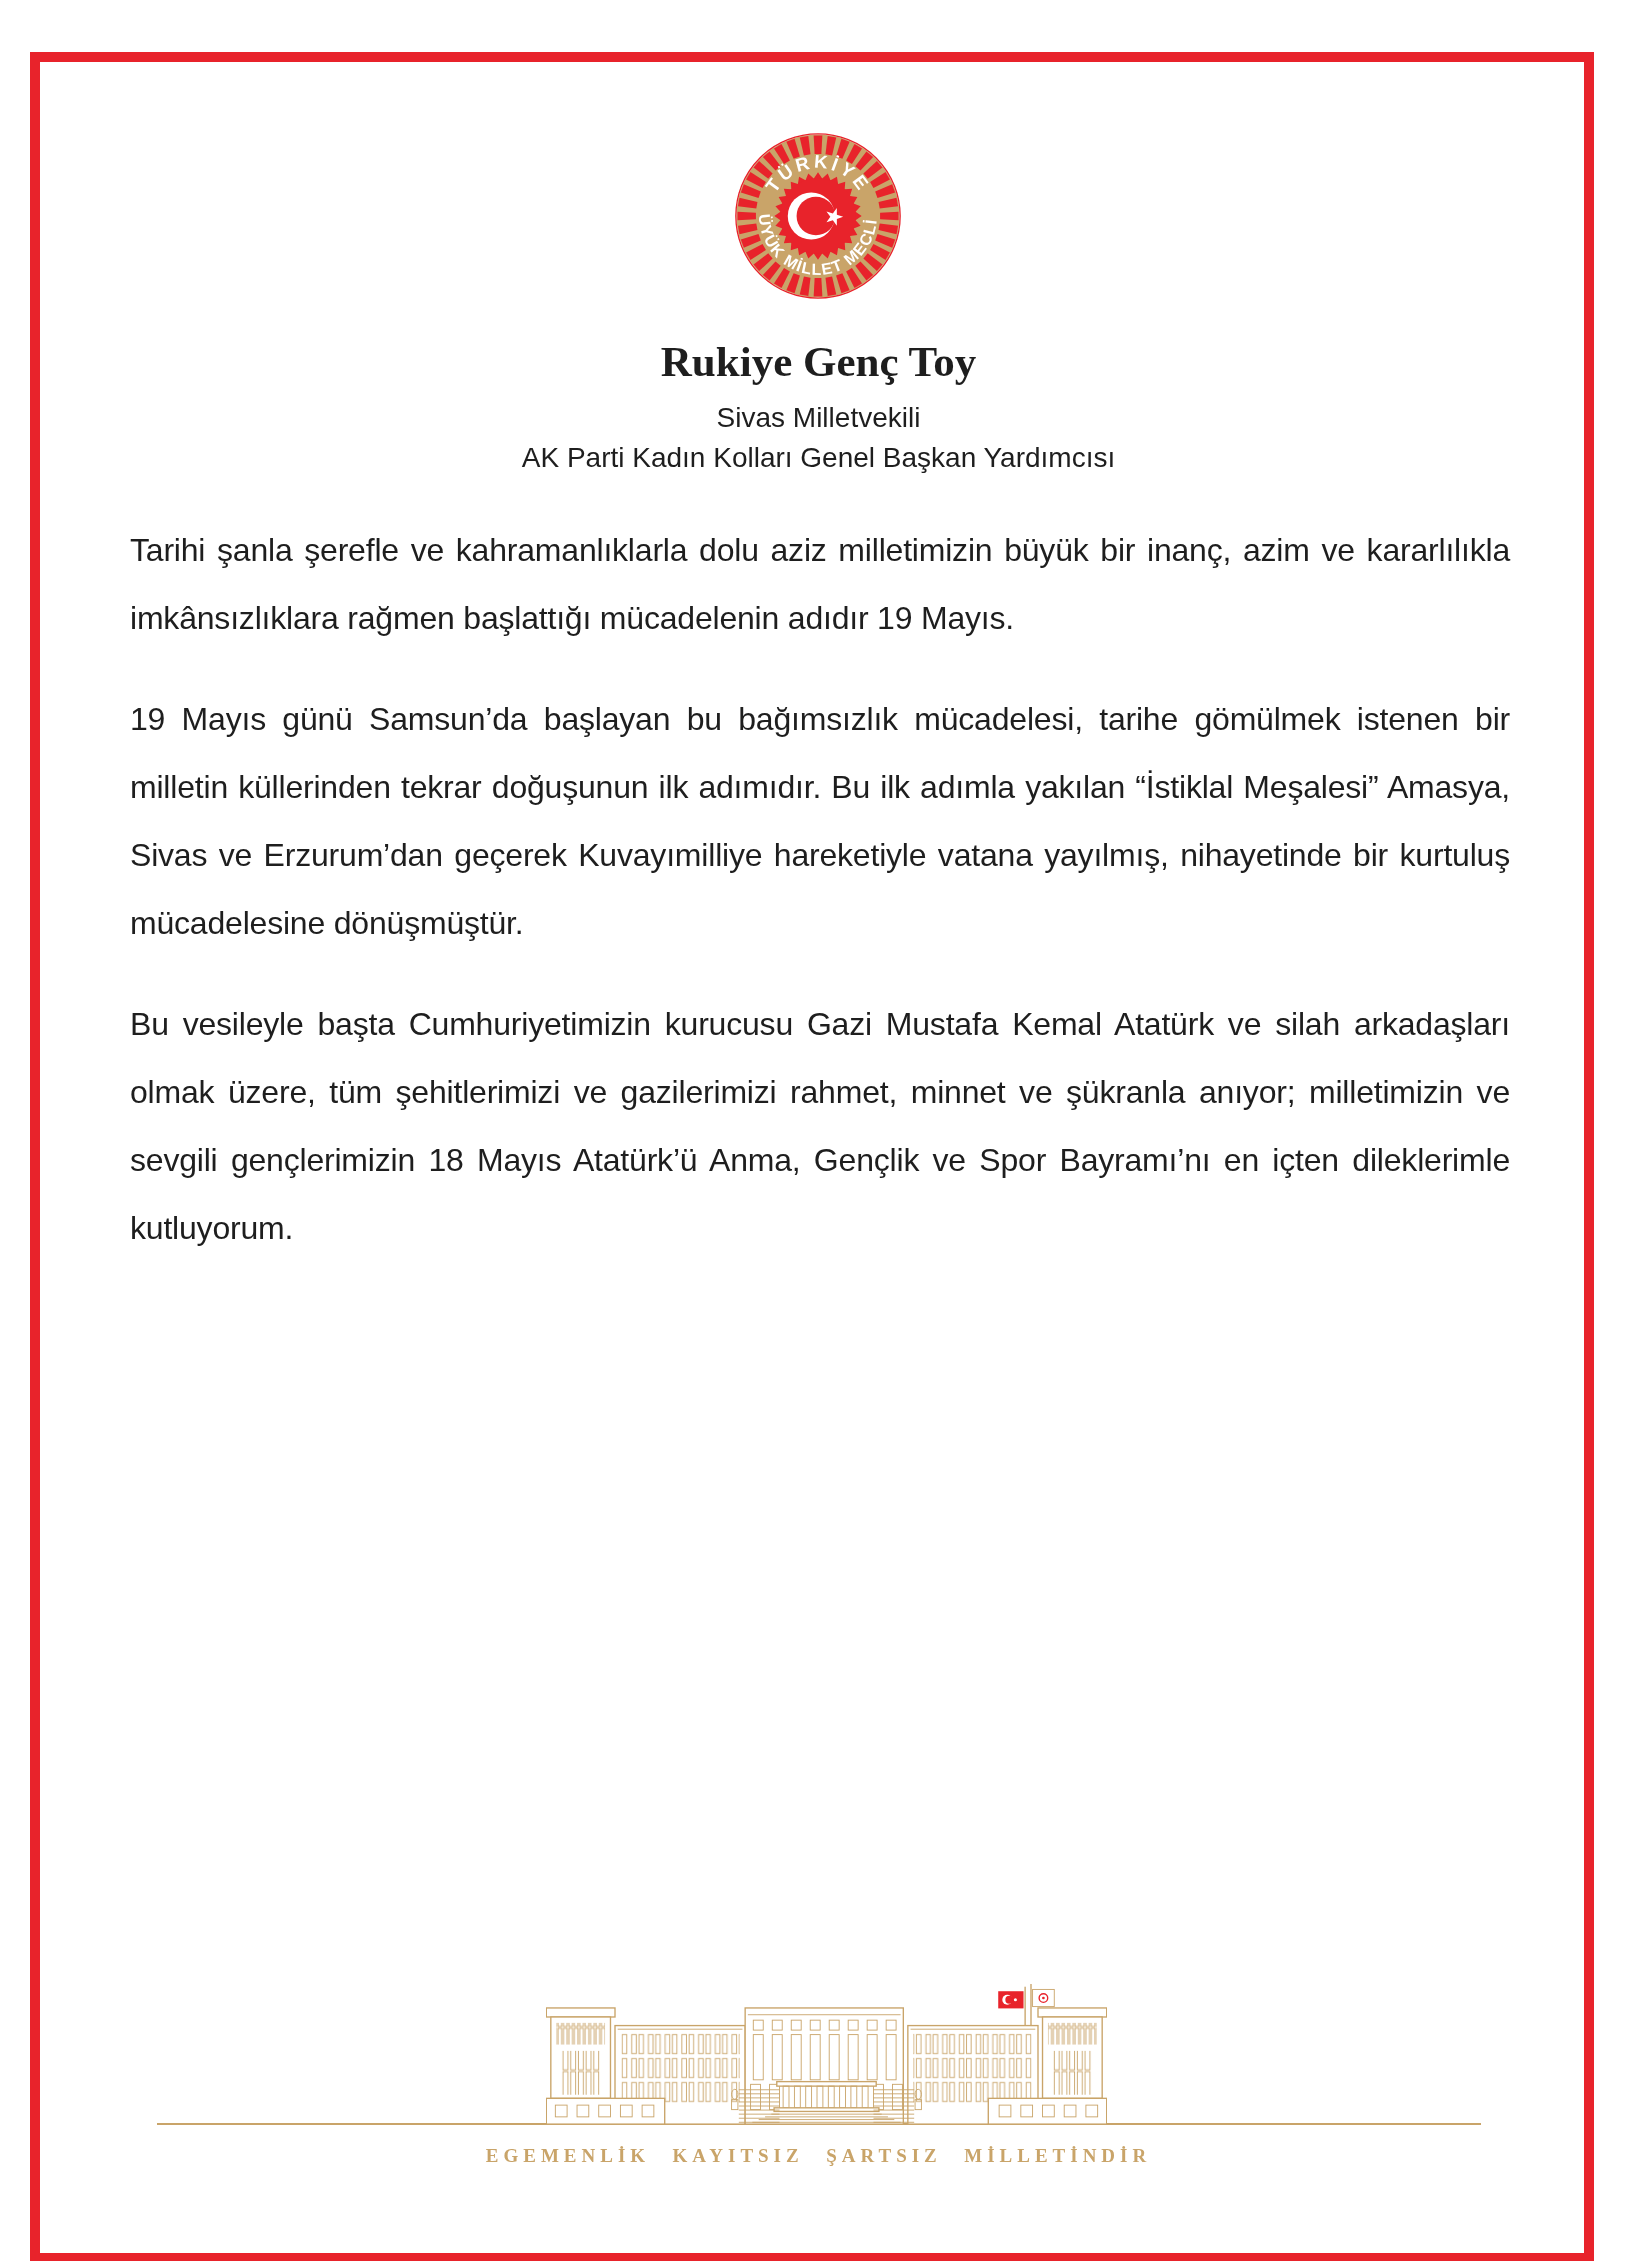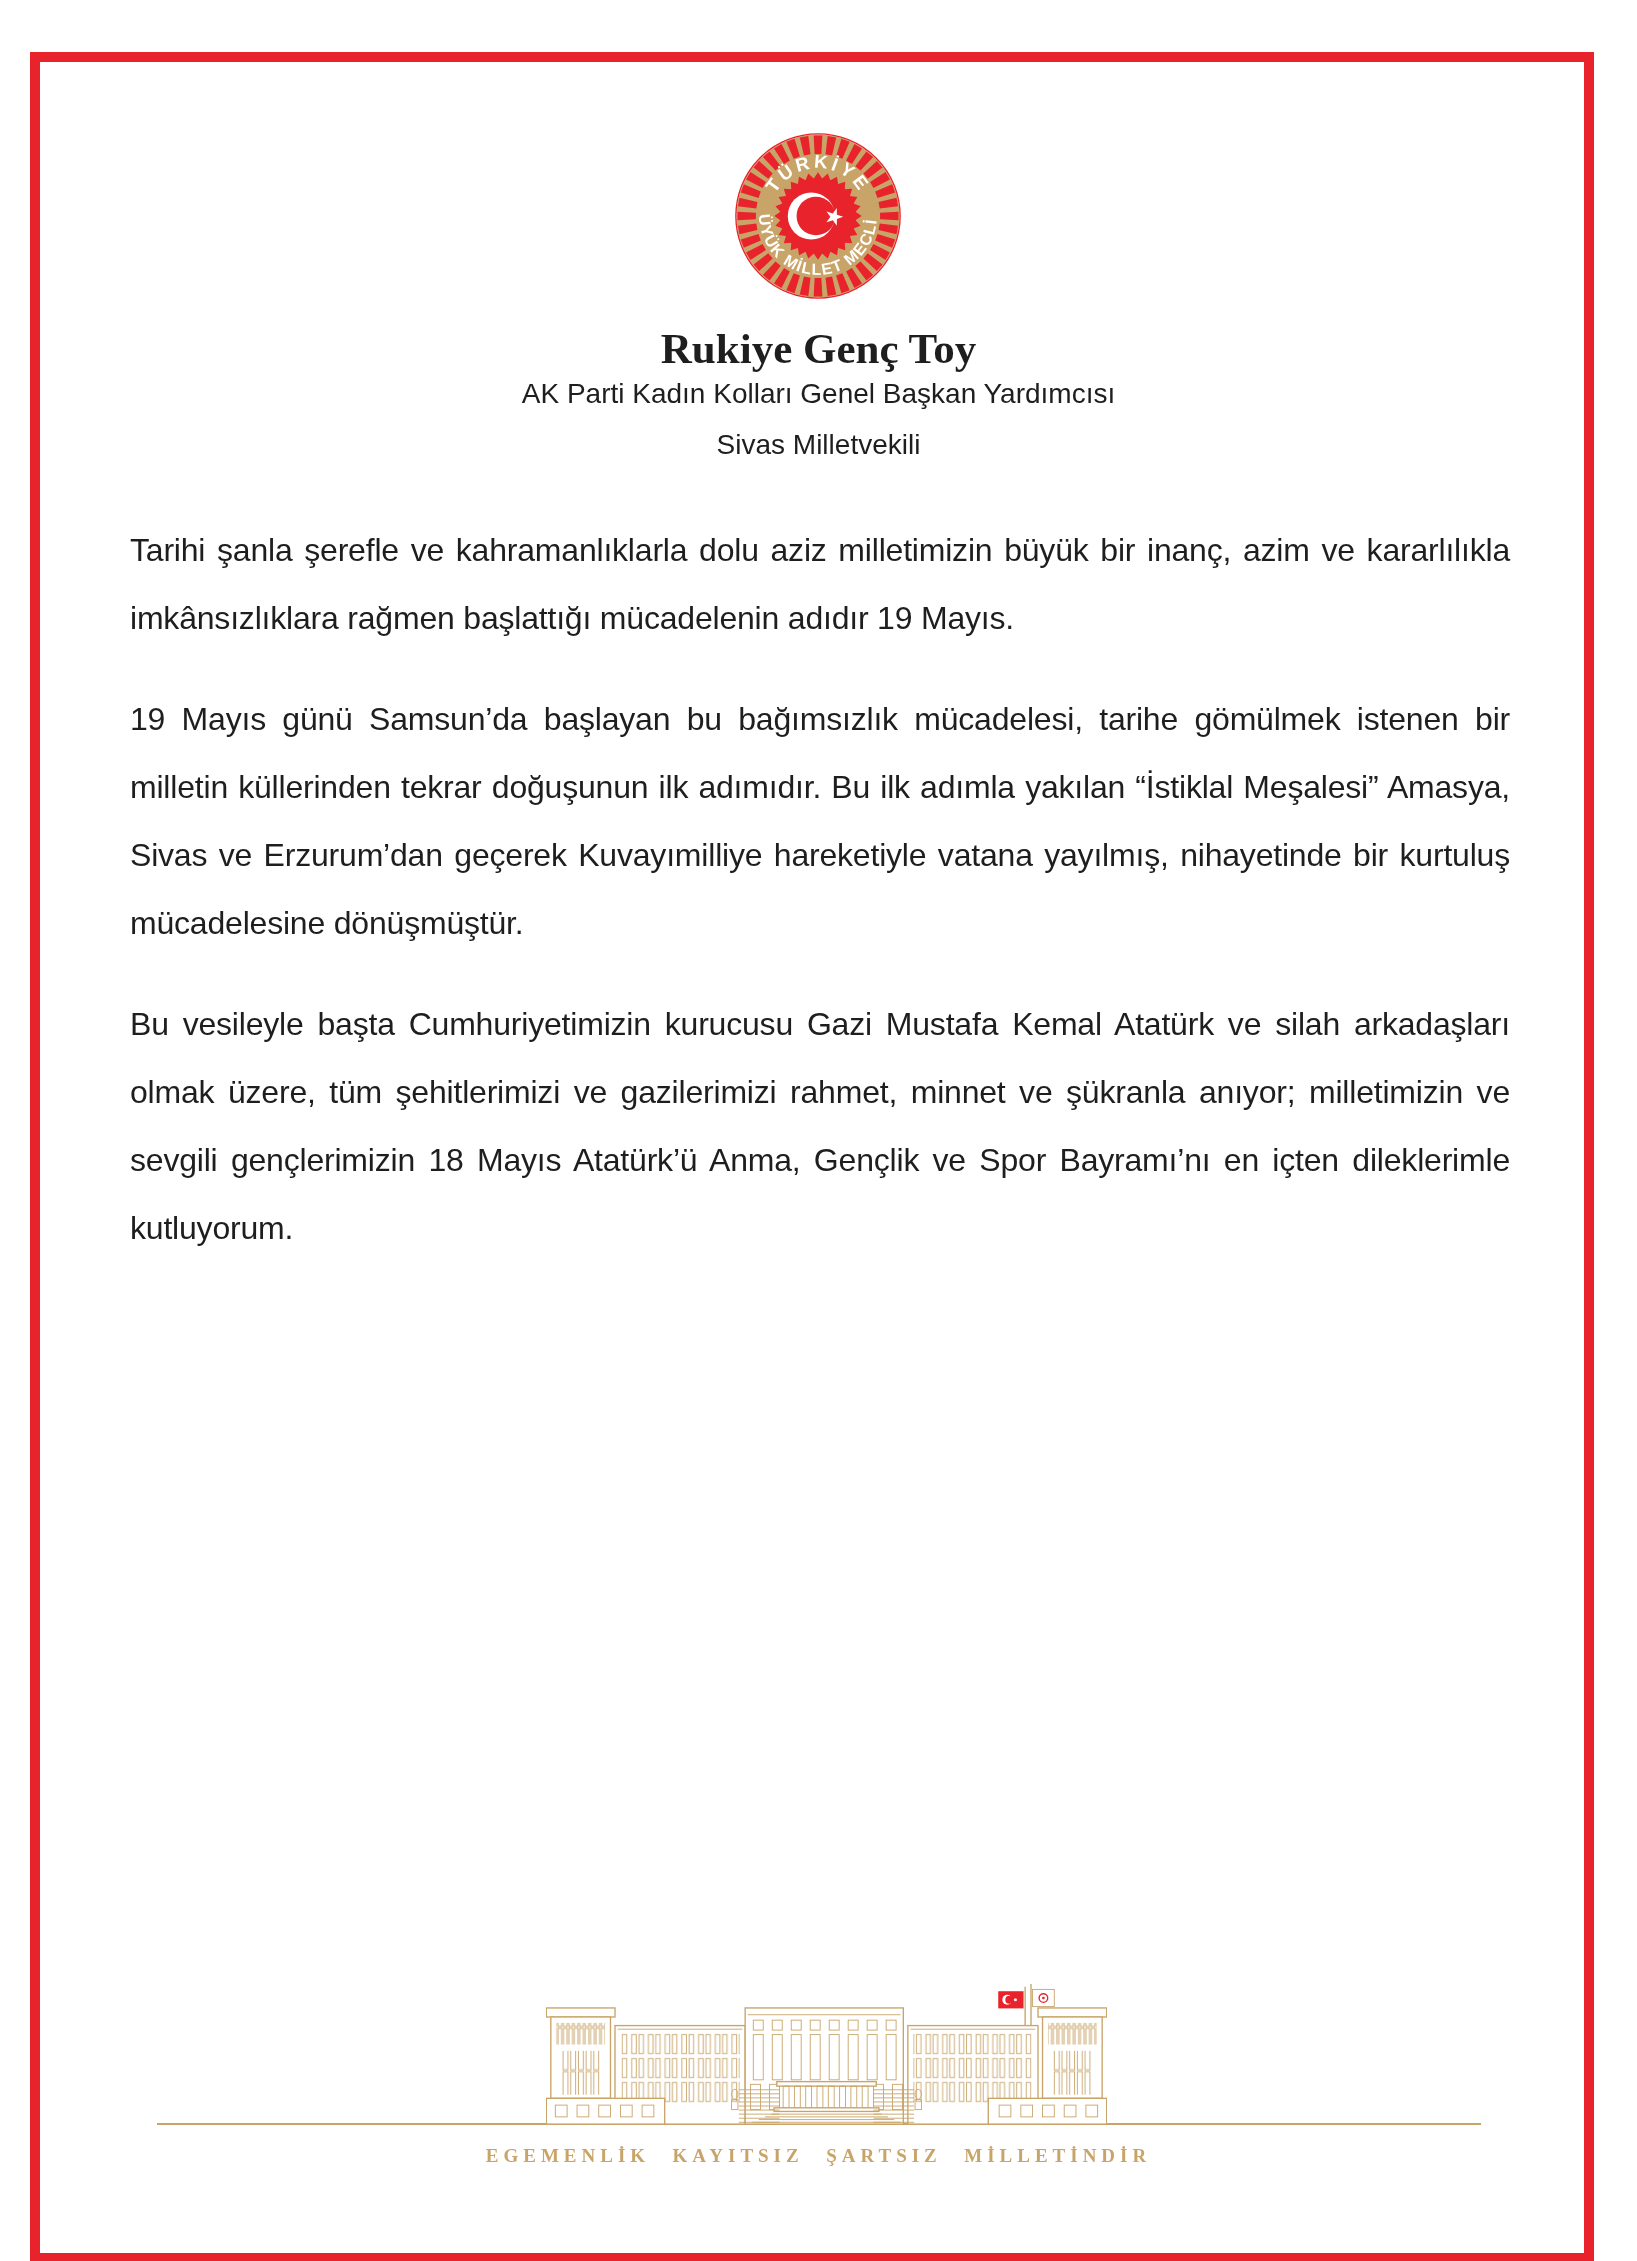--- a/index.html
+++ b/index.html
@@ -7,21 +7,21 @@
     --gold:#C9A469;
     --ink:#1E1E1E;
   }
   html,body{margin:0;padding:0;background:#fff;}
   body{width:1637px;height:2316px;position:relative;font-family:"Liberation Sans",sans-serif;color:var(--ink);overflow:hidden;}
   .frame{position:absolute;left:30px;top:52px;right:43px;bottom:53px;border:10px solid var(--red);pointer-events:none;}
   .emblem{position:absolute;left:734px;top:132px;width:168px;height:168px;}
   .emblem .et{font-family:"Liberation Sans",sans-serif;font-weight:bold;fill:#fff;}
   .emblem .t-top{font-size:22px;letter-spacing:4px;}
   .emblem .t-bot{font-size:19px;letter-spacing:1.5px;}
-  .header{position:absolute;top:324px;left:0;width:100%;text-align:center;}
+  .header{position:absolute;top:337px;left:0;width:100%;text-align:center;}
   .name{font-family:"Liberation Serif",serif;font-weight:bold;font-size:43px;line-height:50px;}
   .sub{font-size:28px;line-height:40px;}
   .sub.first{margin-top:11px;}
   .bodytext{position:absolute;left:130px;top:516px;width:1380px;}
   .bodytext p{margin:0 0 33px 0;font-size:32px;line-height:68px;text-align:justify;text-align-last:left;letter-spacing:-0.2px;}
   .groundline{position:absolute;left:157px;top:2123px;width:1324px;height:1.8px;background:var(--gold);}
   .building{position:absolute;left:546px;top:1984px;width:561px;height:141px;}
   .building .b{fill:#fff;stroke:var(--gold);stroke-width:3;}
   .building .w{fill:none;stroke:var(--gold);stroke-width:2;}
   .building .ln{fill:none;stroke:var(--gold);stroke-width:2;}
@@ -88,22 +88,22 @@
   <text class="et t-top" text-anchor="middle">
     <textPath href="#arcT" startOffset="50%">TÜRKİYE</textPath>
   </text>
   <text class="et t-bot" text-anchor="middle">
     <textPath href="#arcB" startOffset="50%">BÜYÜK MİLLET MECLİSİ</textPath>
   </text>
 </svg>
 
 <div class="header">
   <div class="name">Rukiye Genç Toy</div>
+  <div class="sub first">Sivas Milletvekili</div>
   <div class="sub">AK Parti Kadın Kolları Genel Başkan Yardımcısı</div>
-  <div class="sub first">Sivas Milletvekili</div>
 </div>
 
 <div class="bodytext">
   <p>Tarihi şanla şerefle ve kahramanlıklarla dolu aziz milletimizin büyük bir inanç, azim ve kararlılıkla imkânsızlıklara rağmen başlattığı mücadelenin adıdır 19 Mayıs.</p>
   <p>19 Mayıs günü Samsun’da başlayan bu bağımsızlık mücadelesi, tarihe gömülmek istenen bir milletin küllerinden tekrar doğuşunun ilk adımıdır. Bu ilk adımla yakılan “İstiklal Meşalesi” Amasya, Sivas ve Erzurum’dan geçerek Kuvayımilliye hareketiyle vatana yayılmış, nihayetinde bir kurtuluş mücadelesine dönüşmüştür.</p>
   <p>Bu vesileyle başta Cumhuriyetimizin kurucusu Gazi Mustafa Kemal Atatürk ve silah arkadaşları olmak üzere, tüm şehitlerimizi ve gazilerimizi rahmet, minnet ve şükranla anıyor; milletimizin ve sevgili gençlerimizin 18 Mayıs Atatürk’ü Anma, Gençlik ve Spor Bayramı’nı en içten dileklerimle kutluyorum.</p>
 </div>
 
 <div class="groundline"></div>
 

